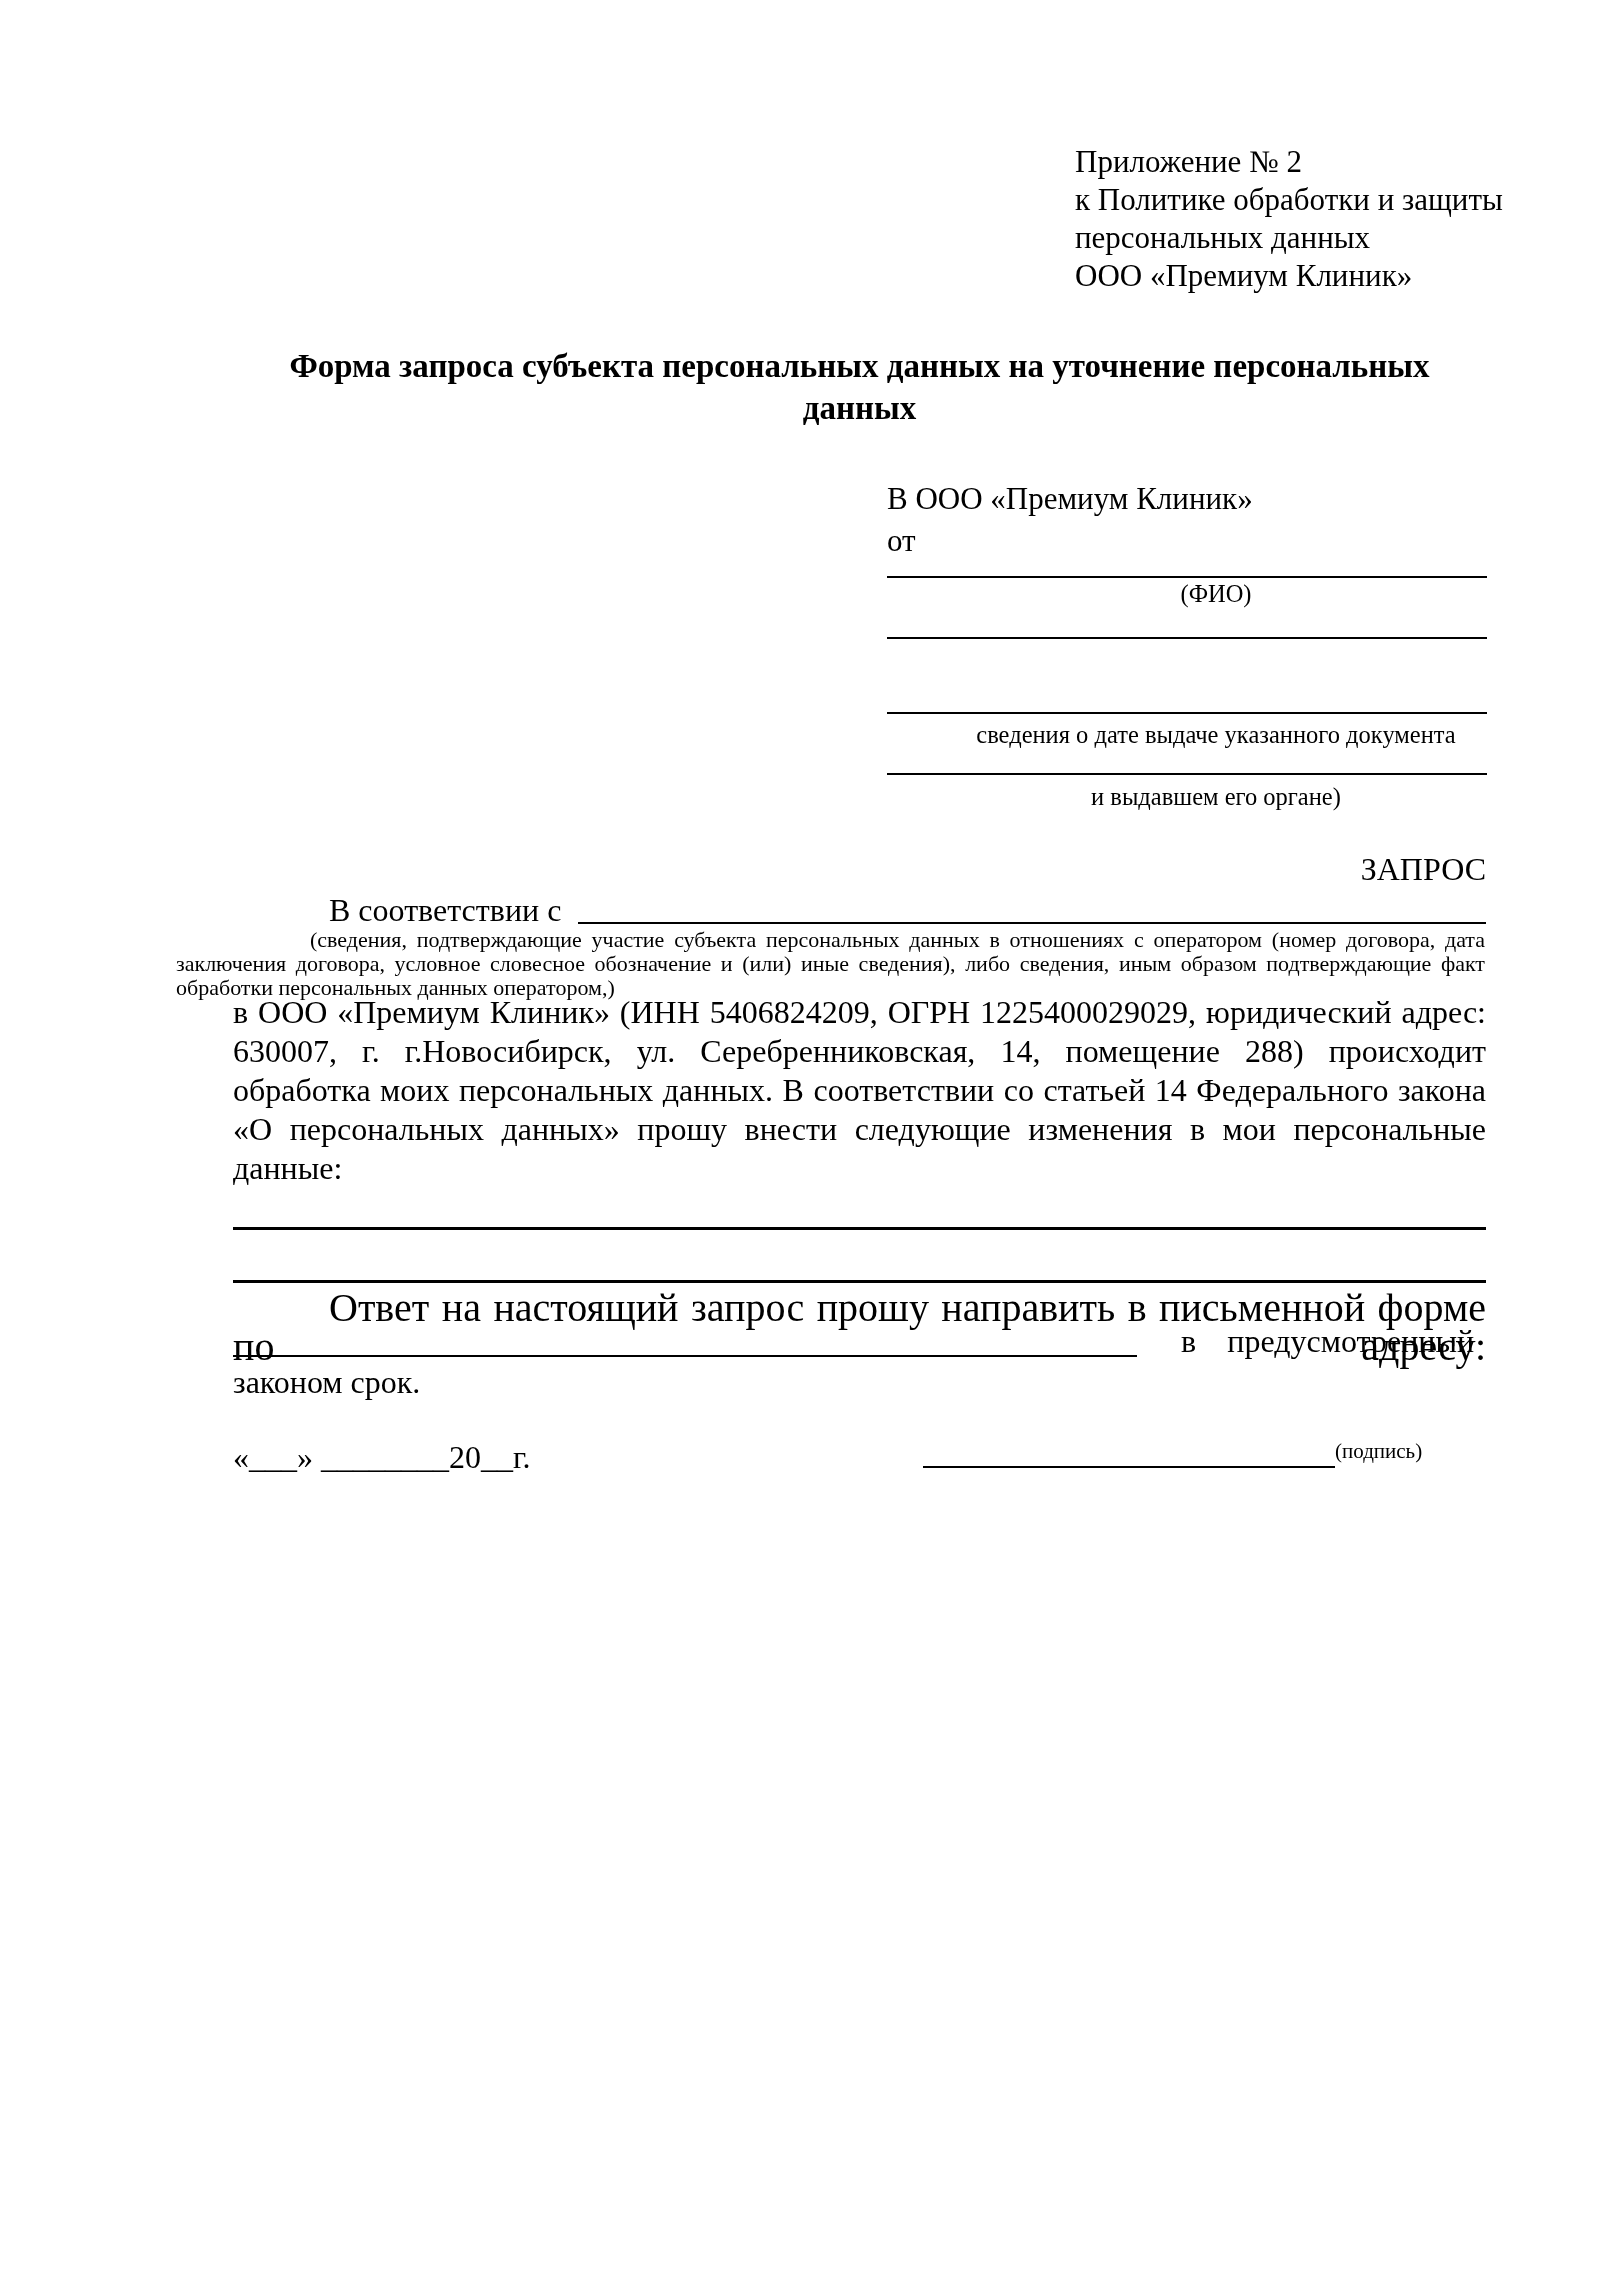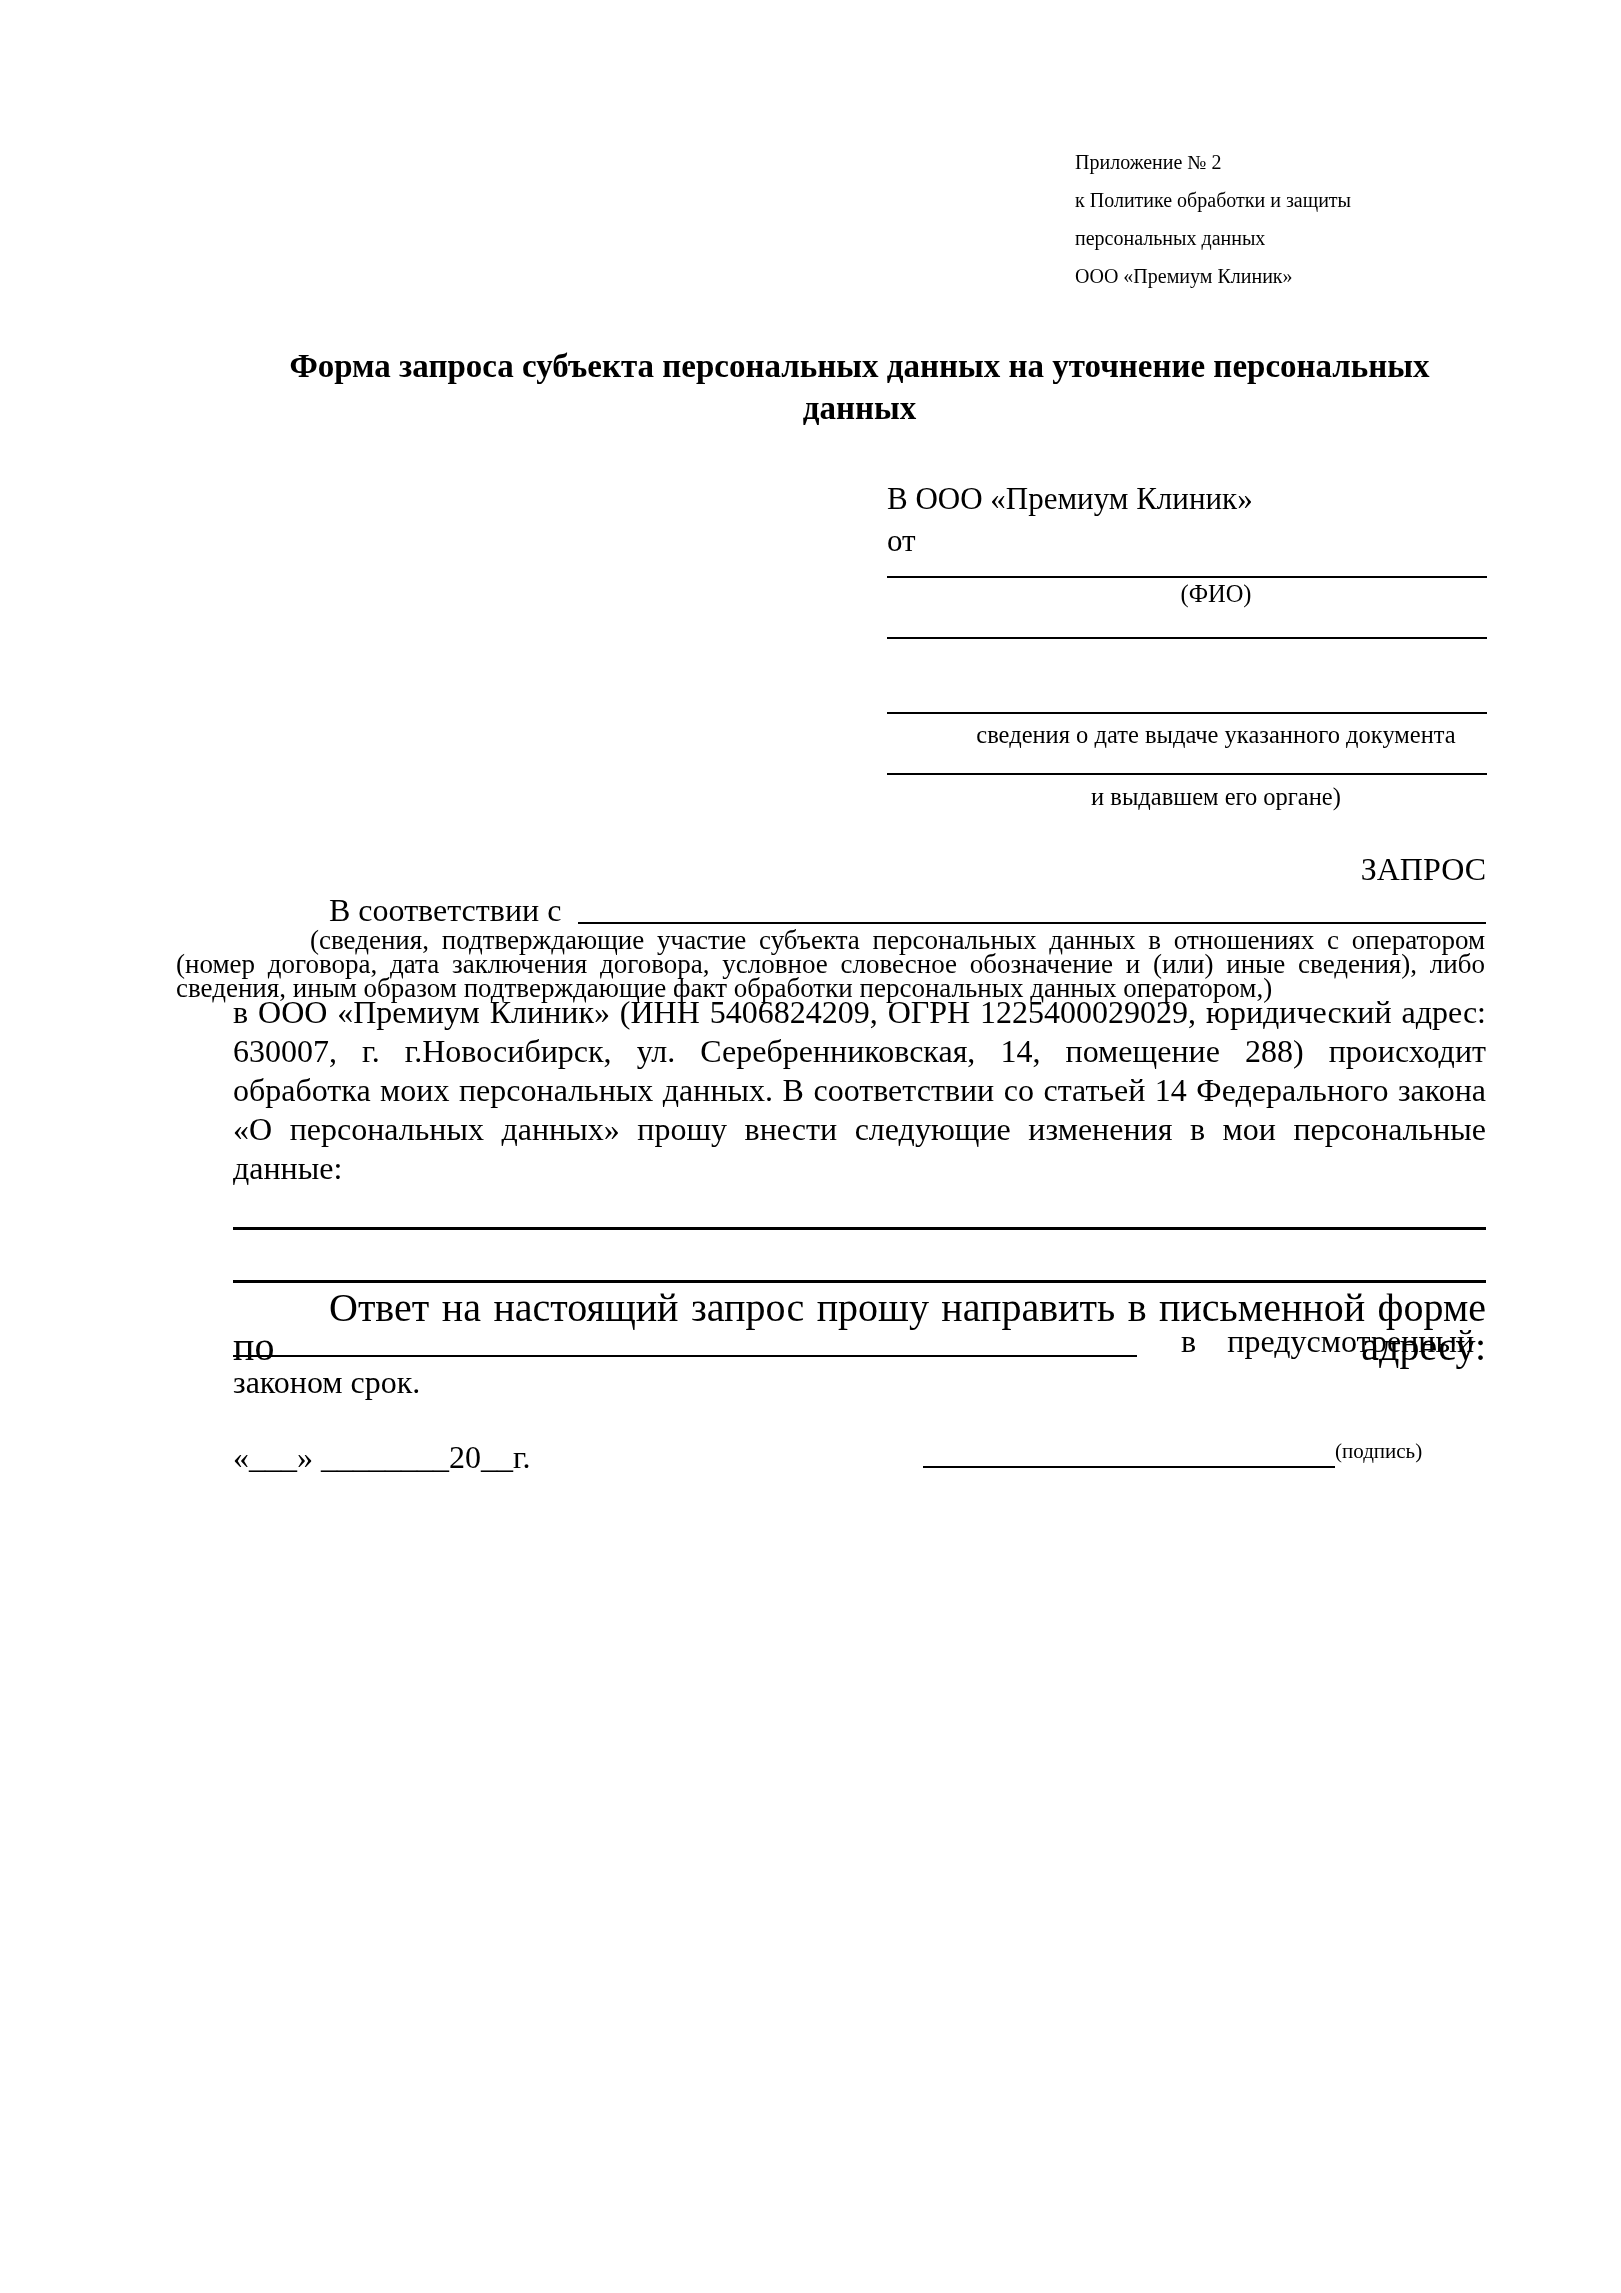--- a/index.html
+++ b/index.html
@@ -5,31 +5,31 @@
   html,body{margin:0;padding:0;background:#ffffff;}
   .page{
     position:relative;
     width:1621px;height:2294px;
     background:#ffffff;
     color:#000000;
     font-family:"Liberation Serif","DejaVu Serif",serif;
     overflow:hidden;
   }
   .abs{position:absolute;}
-  .appendix{left:1075px;top:143px;font-size:20px;line-height:38px;white-space:nowrap;}
+  .appendix{left:1075px;top:143px;font-size:31px;line-height:38px;white-space:nowrap;}
   .title{left:233px;top:345px;width:1253px;text-align:center;font-weight:bold;font-size:33px;line-height:42px;}
   .addr{left:887px;top:478px;width:600px;font-size:31px;line-height:42px;}
   .field-line{left:887px;width:600px;height:0;border-top:2.9px solid #000;}
   .fl1{top:576px;} .fl2{top:637px;} .fl3{top:712px;} .fl4{top:773px;}
   .field-caption{left:916px;width:600px;text-align:center;font-size:24.5px;line-height:27.4px;}
   .fc1{top:580px;} .fc2{top:647px;} .fc3{top:721px;} .fc4{top:783px;}
   .zapros{left:233px;top:851px;width:1253px;text-align:right;font-size:32px;}
   .accordance-lead{left:329px;top:892px;font-size:32px;white-space:nowrap;}
   .accordance-line{left:578px;top:922px;width:908px;height:0;border-top:2.9px solid #000;}
-  .fineprint{left:176px;top:928px;width:1309px;font-size:27px;line-height:24px;text-align:justify;text-indent:134px;}
+  .fineprint{left:176px;top:928px;width:1309px;font-size:22px;line-height:24px;text-align:justify;text-indent:134px;}
   .bodypara{left:233px;top:993px;width:1253px;font-size:32px;line-height:39px;text-align:justify;}
   .blank-line{left:233px;width:1253px;height:0;border-top:3.9px solid #000;}
   .bl1{top:1227px;} .bl2{top:1280px;}
   .reply1{left:233px;top:1288px;width:1253px;font-size:40px;line-height:39px;
           text-align:justify;text-align-last:justify;text-indent:96px;}
   .reply2-line{left:233px;top:1355px;width:904px;height:0;border-top:2.9px solid #000;}
   .reply2-w1{left:1181px;top:1323px;font-size:32px;}
   .reply2-w2{left:221px;top:1323px;width:1253px;text-align:right;font-size:32px;}
   .reply3{left:233px;top:1364px;font-size:32px;}
   .dateline{left:233px;top:1439px;font-size:32px;white-space:nowrap;}

